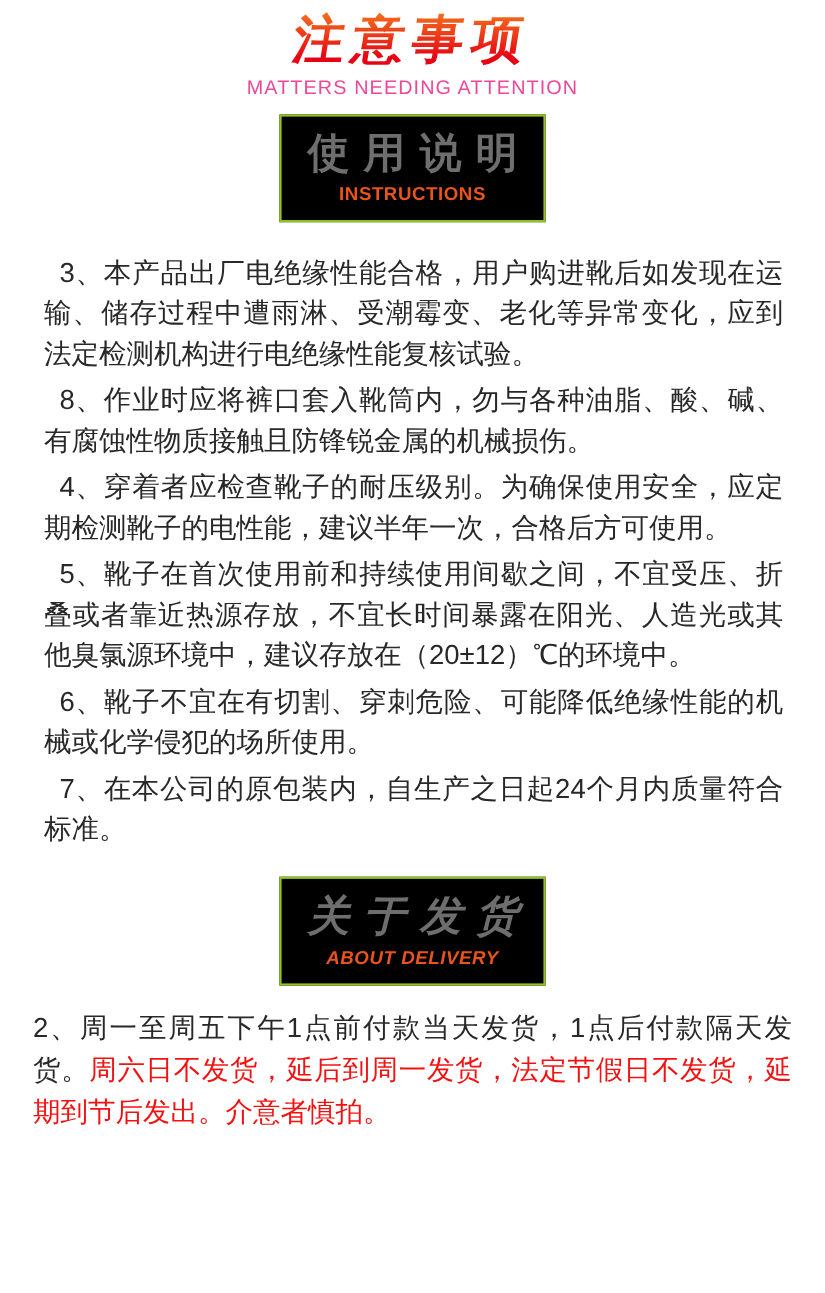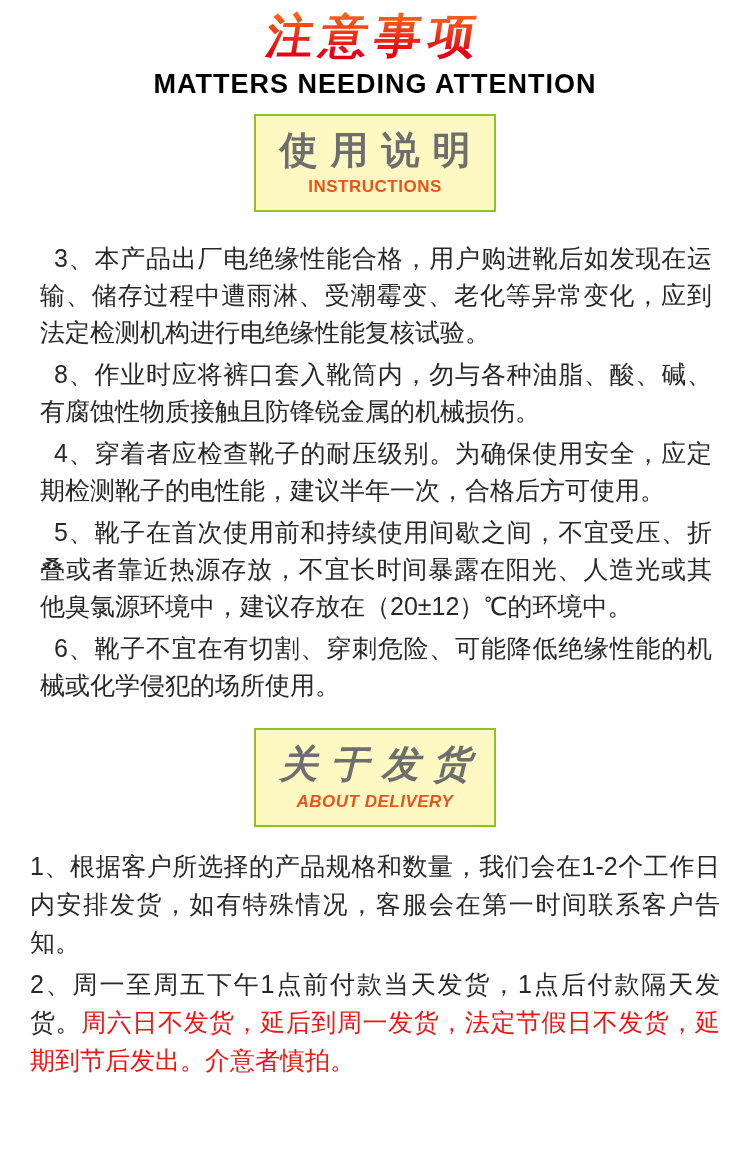--- a/index.html
+++ b/index.html
@@ -21,32 +21,32 @@
     transform: skewX(-9deg);
     background: linear-gradient(180deg, #f4671c 8%, #e60114 85%);
     -webkit-background-clip: text;
     background-clip: text;
     color: transparent;
     -webkit-text-fill-color: transparent;
     line-height: 1.1;
   }
   .sub-title {
     margin-top: 7px;
-    font-size: 27px;
+    font-size: 18px;
     letter-spacing: 1px;
-    color: #000000;
-    font-weight: bold;
+    color: #ec4899;
+    font-weight: normal;
   }
   .section-box {
     width: 242px;
     margin: 14px auto 0 auto;
     border: 2px solid #8fc31f;
     text-align: center;
     padding: 14px 0 13px 0;
-    background: #fef9c3;
+    background: #000000;
   }
   .section-box .cn-title {
     font-size: 38px;
     font-weight: bold;
     color: #6e6e6e;
     letter-spacing: 13px;
     text-indent: 13px;
     line-height: 1.1;
     white-space: nowrap;
   }
@@ -93,23 +93,23 @@
   <div class="cn-title">使用说明</div>
   <div class="en-title">INSTRUCTIONS</div>
 </div>
 
 <div class="instructions-list">
   <p>3、本产品出厂电绝缘性能合格，用户购进靴后如发现在运输、储存过程中遭雨淋、受潮霉变、老化等异常变化，应到法定检测机构进行电绝缘性能复核试验。</p>
   <p>8、作业时应将裤口套入靴筒内，勿与各种油脂、酸、碱、有腐蚀性物质接触且防锋锐金属的机械损伤。</p>
   <p>4、穿着者应检查靴子的耐压级别。为确保使用安全，应定期检测靴子的电性能，建议半年一次，合格后方可使用。</p>
   <p>5、靴子在首次使用前和持续使用间歇之间，不宜受压、折叠或者靠近热源存放，不宜长时间暴露在阳光、人造光或其他臭氯源环境中，建议存放在（20±12）℃的环境中。</p>
   <p>6、靴子不宜在有切割、穿刺危险、可能降低绝缘性能的机械或化学侵犯的场所使用。</p>
+  <p>7、在本公司的原包装内，自生产之日起24个月内质量符合标准。</p>
 </div>
 
 <div class="section-box delivery-box">
   <div class="cn-title">关于发货</div>
   <div class="en-title">ABOUT DELIVERY</div>
 </div>
 
 <div class="delivery-list">
-  <p><span>1、根据客户所选择的产品规格和数量，我们会在1-2个工作日内安排发货，如有特殊情况，客服会在第一时间联系客户告知。</span><span class="red-note"></span></p>
   <p><span>2、周一至周五下午1点前付款当天发货，1点后付款隔天发货。</span><span class="red-note">周六日不发货，延后到周一发货，法定节假日不发货，延期到节后发出。介意者慎拍。</span></p>
 </div>
 
 </body></html>

